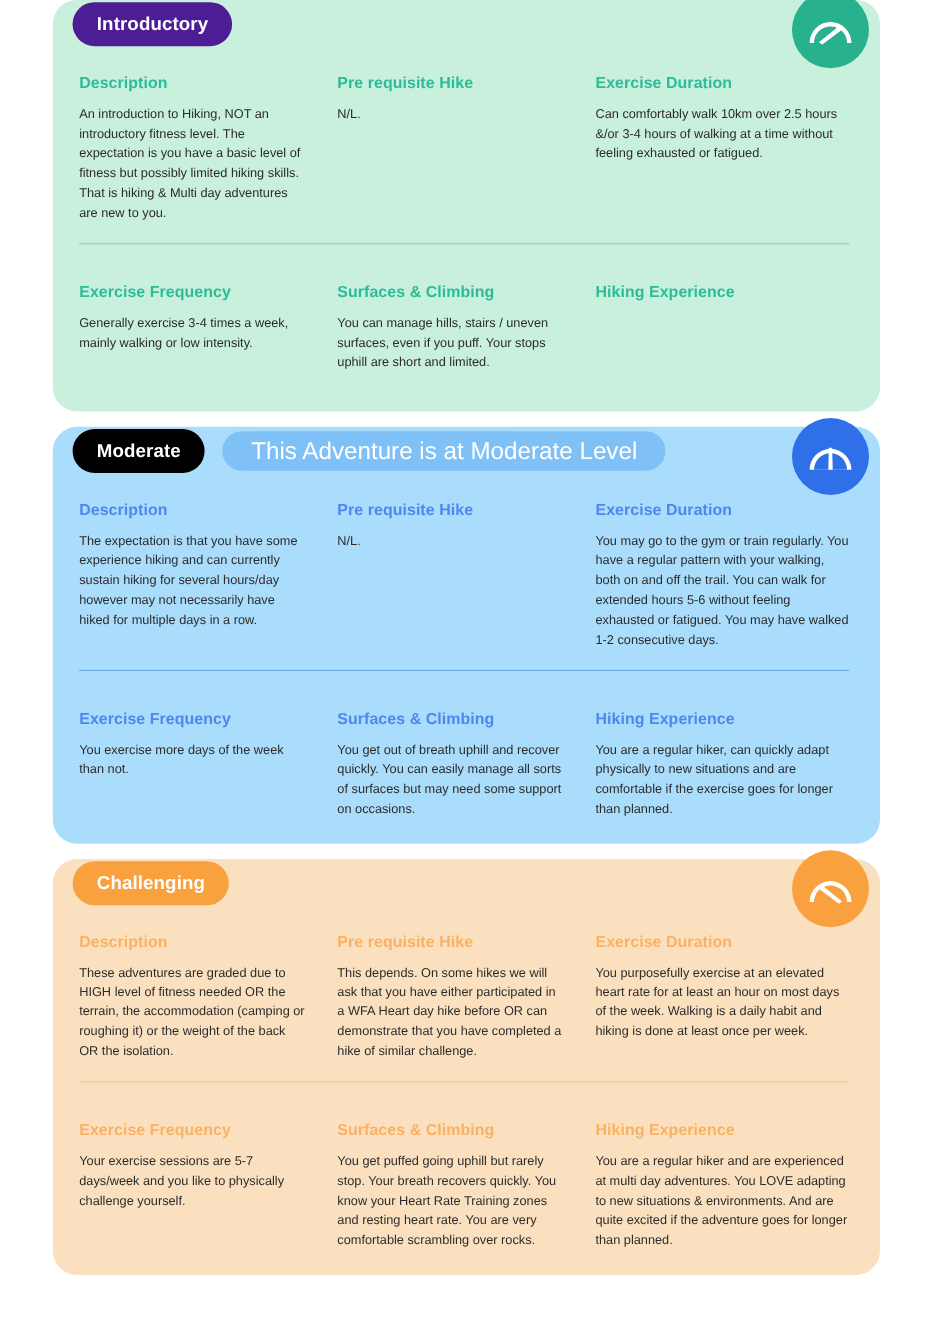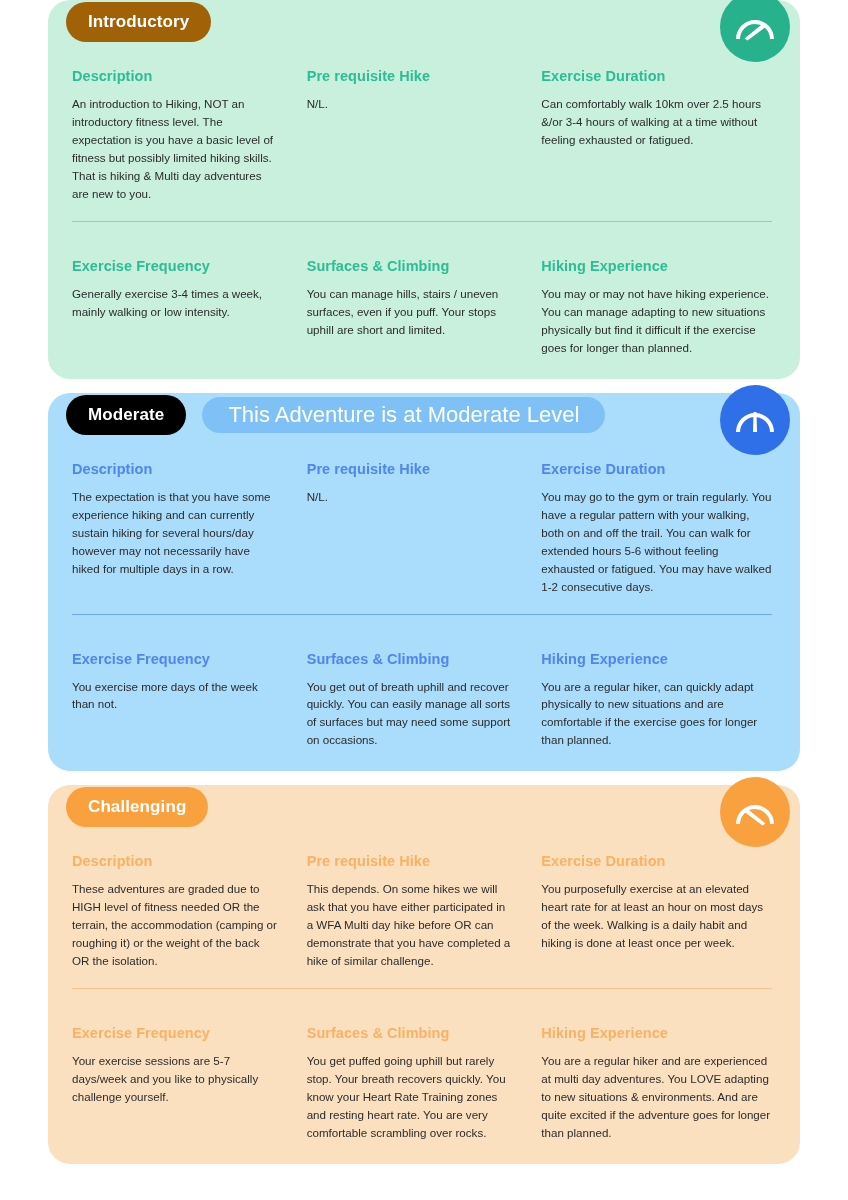--- a/index.html
+++ b/index.html
@@ -55,21 +55,21 @@
     height: 40px;
     padding: 0 22px;
     border-radius: 20px;
     color: #ffffff;
     font-size: 17px;
     font-weight: bold;
     letter-spacing: 0.1px;
     white-space: nowrap;
   }
 
-  .level-intro .badge { background: #a16207; text-align: right; }
+  .level-intro .badge { background: #4c1d95; text-align: right; }
   .level-moderate .badge { background: #000000; }
   .level-challenging .badge { background: #f9a13f; }
 
   .banner {
     display: inline-flex;
     align-items: center;
     justify-content: center;
     height: 36px;
     margin-left: 16px;
     padding: 0 26px;
@@ -186,21 +186,20 @@
         <div class="cell">
           <div class="field-title">Exercise Frequency</div>
           <div class="field-text">Generally exercise 3-4 times a week, mainly walking or low intensity.</div>
         </div>
         <div class="cell">
           <div class="field-title">Surfaces &amp; Climbing</div>
           <div class="field-text">You can manage hills, stairs / uneven surfaces, even if you puff. Your stops uphill are short and limited.</div>
         </div>
         <div class="cell">
           <div class="field-title">Hiking Experience</div>
-          <div class="field-text">You may or may not have hiking experience. You can manage adapting to new situations physically but find it difficult if the exercise goes for longer than planned.</div>
         </div>
       </div>
     </div>
   </section>
 
   <section class="level level-moderate">
     <div class="level-header">
       <span class="badge">Moderate</span>
       <span class="banner">This Adventure is at Moderate Level</span>
     </div>
@@ -262,21 +261,21 @@
     </div>
 
     <div class="level-body">
       <div class="row row-top">
         <div class="cell">
           <div class="field-title">Description</div>
           <div class="field-text">These adventures are graded due to HIGH level of fitness needed OR the terrain, the accommodation (camping or roughing it) or the weight of the back OR the isolation.</div>
         </div>
         <div class="cell">
           <div class="field-title">Pre requisite Hike</div>
-          <div class="field-text">This depends. On some hikes we will ask that you have either participated in a WFA Multi day hike before OR can demonstrate that you have completed a hike of similar challenge.</div>
+          <div class="field-text">This depends. On some hikes we will ask that you have either participated in a WFA Heart day hike before OR can demonstrate that you have completed a hike of similar challenge.</div>
         </div>
         <div class="cell">
           <div class="field-title">Exercise Duration</div>
           <div class="field-text">You purposefully exercise at an elevated heart rate for at least an hour on most days of the week. Walking is a daily habit and hiking is done at least once per week.</div>
         </div>
       </div>
 
       <div class="divider"></div>
 
       <div class="row row-bottom">

